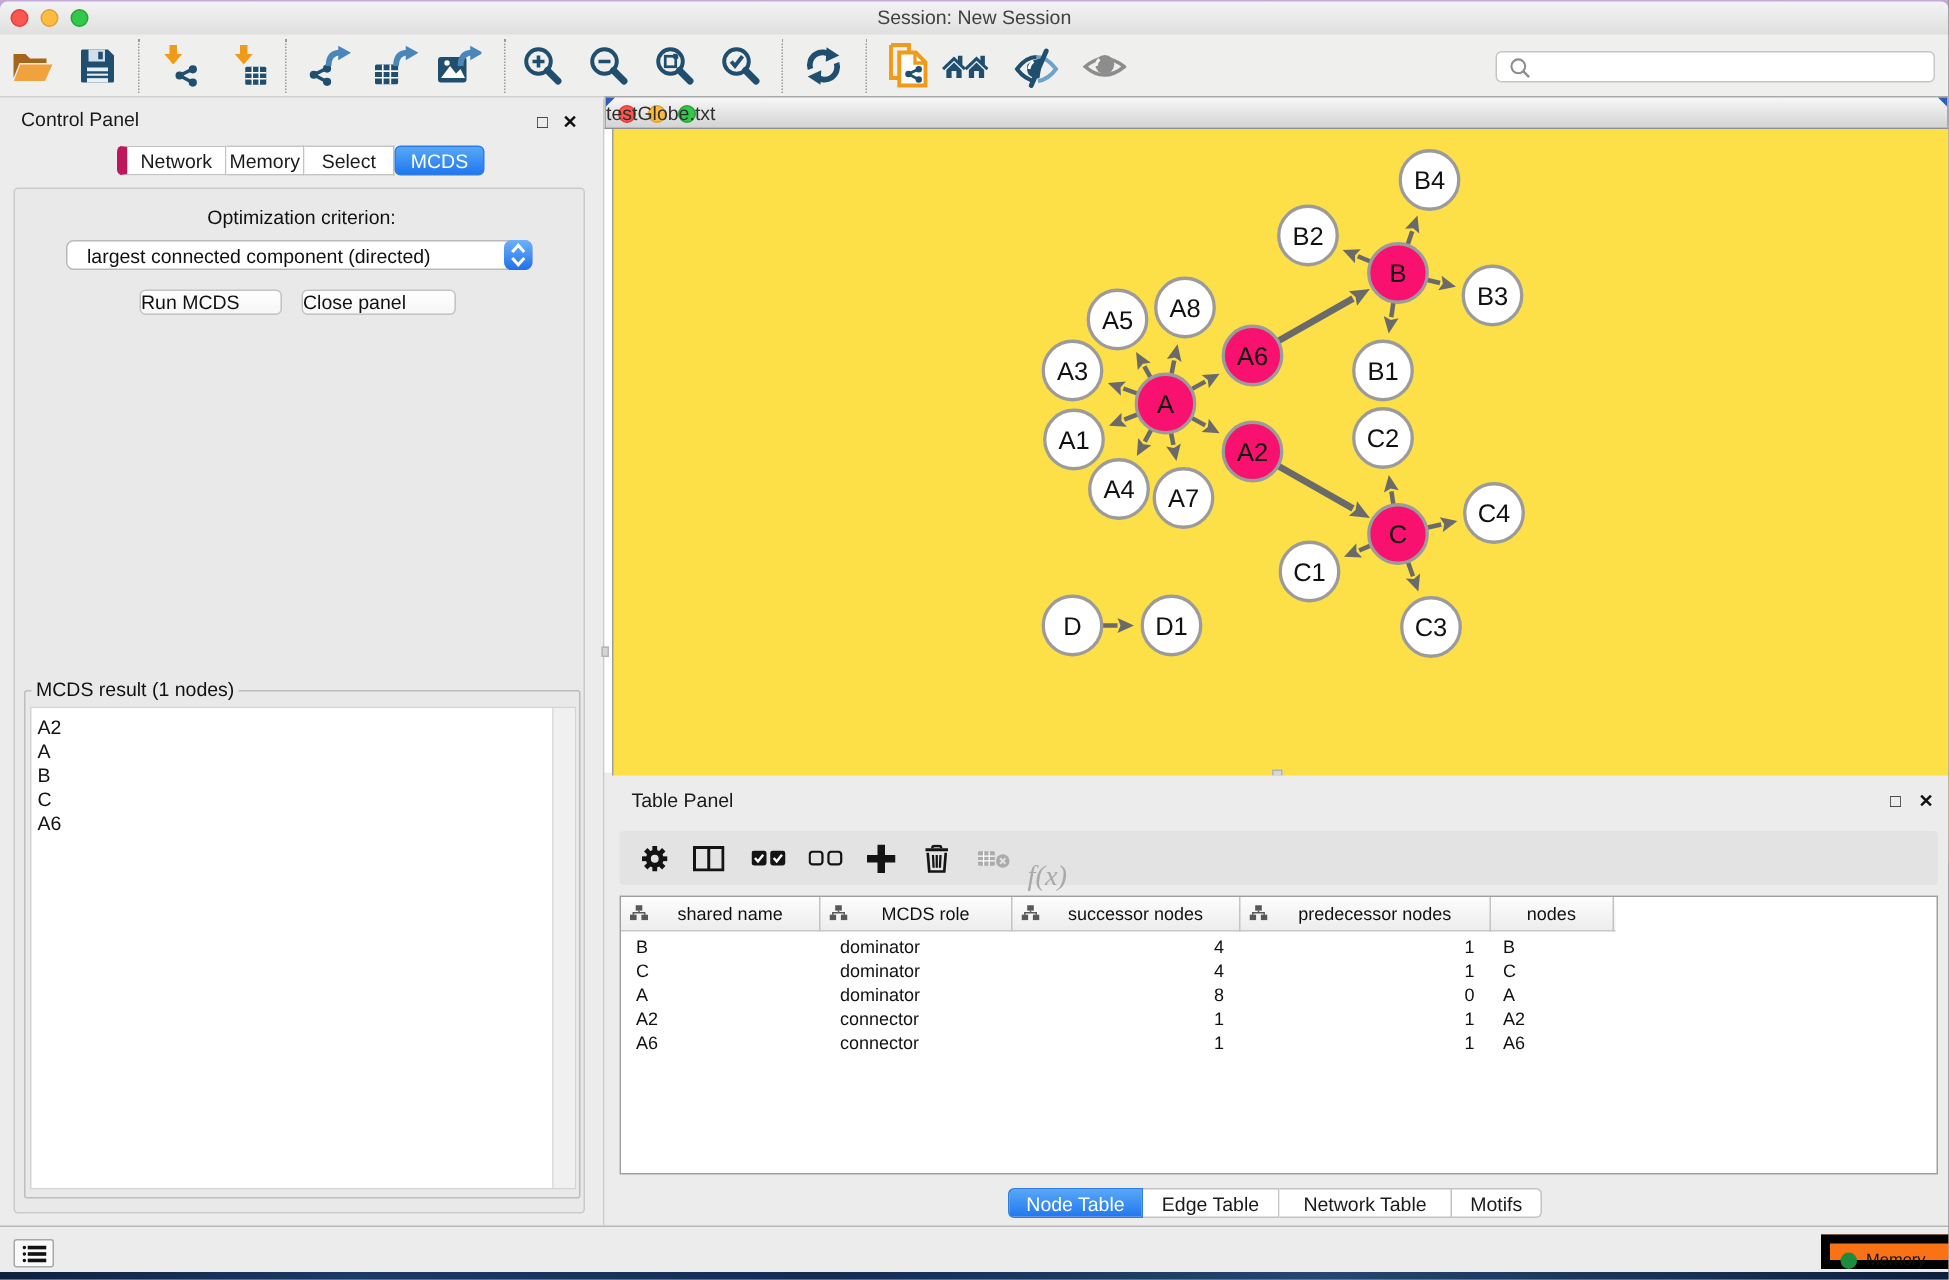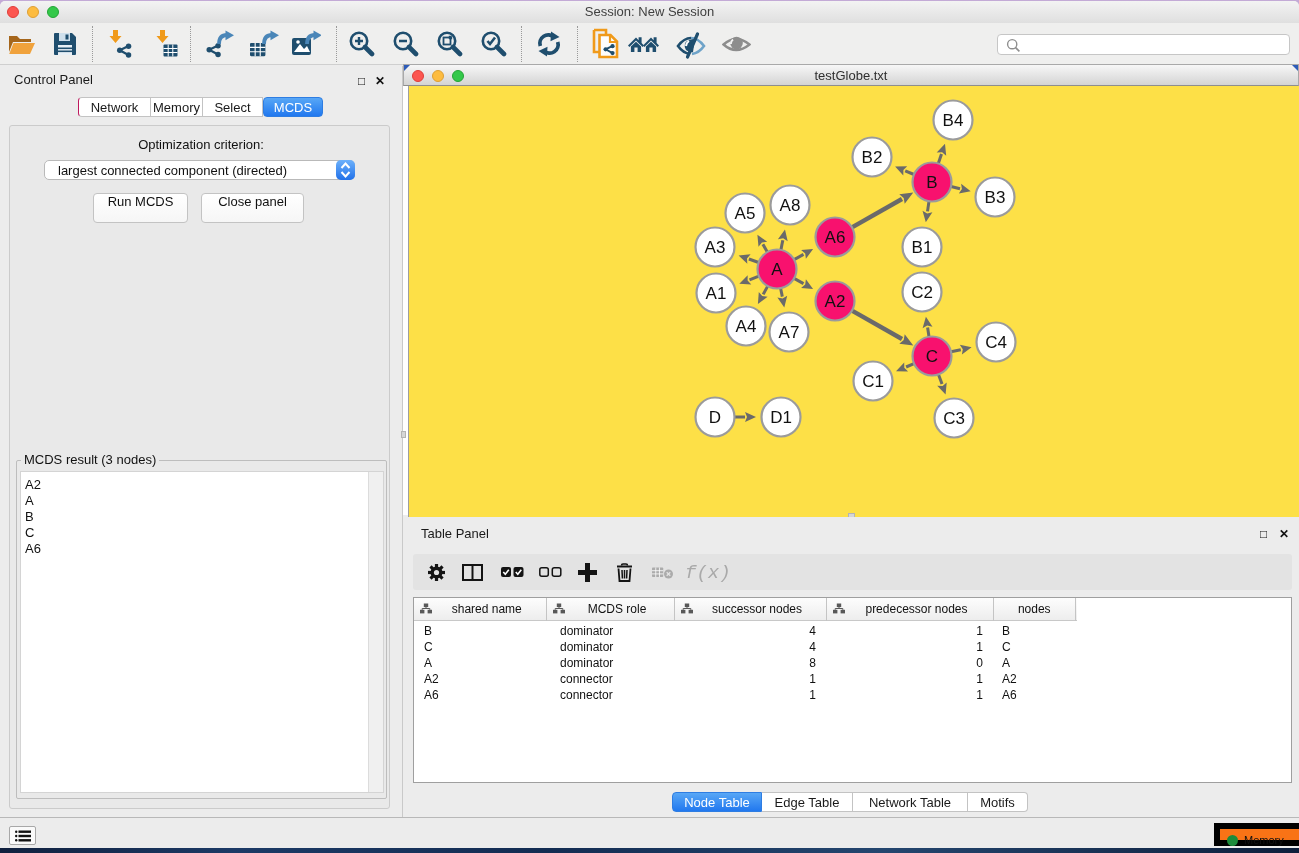--- a/index.html
+++ b/index.html
@@ -30,51 +30,51 @@
 #vdiv{position:absolute;left:402px;top:65px;width:1px;height:751px;background:#c9c9c9}
 
 #cp{position:absolute;left:0;top:65px;width:402px;height:751px;background:#ececec}
 #cp .title{position:absolute;left:14px;top:6px;font-size:13px;color:#1a1a1a}
 .wbtn{position:absolute;top:8px;font-size:12px;color:#111}
 #cpbox{position:absolute;left:9px;top:59px;width:381px;height:684px;background:#e9e9e9;
   border:1px solid #cbcbcb;border-radius:3px}
 .tabs{position:absolute;display:flex;height:20px}
 .tab{height:20px;line-height:19px;font-size:13px;text-align:center;color:#1a1a1a;
   background:#fff;border:1px solid #c3c3c3;border-left:none}
-.tab.first{border-left:1px solid #be185d;border-radius:4px 0 0 4px}
+.tab.first{border-left:7px solid #be185d;border-radius:4px 0 0 4px}
 .tab.last{border-radius:0 4px 4px 0}
 .tab.sel{background:linear-gradient(#58a7f6,#2178ef);color:#fff;border:1px solid #2e7de2;
   border-radius:4px}
 #cptabs{left:78px;top:31px}
 #optlab{position:absolute;left:0;top:71px;width:100%;text-align:center;font-size:13px;color:#111}
 #combo{position:absolute;left:44px;top:94px;width:311px;height:20px;background:#fff;
   border:1px solid #b9b9b9;border-radius:5px}
 #combo .txt{position:absolute;left:13px;top:1.5px;font-size:13px;color:#111}
 #combo .step{position:absolute;right:-1px;top:-1px;width:19px;height:20px;border-radius:5px;
   background:linear-gradient(#6db1fb,#2171e9)}
-.btn{position:absolute;height:30px;background:linear-gradient(#ffffff,#f6f6f6);border:1px solid #c3c3c3;border-radius:4px;
-  font-size:13px;color:#111;text-align:center;line-height:15px}
+.btn{position:absolute;height:17px;background:linear-gradient(#ffffff,#f6f6f6);border:1px solid #c3c3c3;border-radius:4px;
+  font-size:13px;color:#111;line-height:15px}
 
 #fs{position:absolute;left:16px;top:394px;width:371px;height:339px;
   border:1px solid #bdbdbd;border-radius:2px}
 #fs .leg{position:absolute;left:4px;top:-9px;background:#e9e9e9;padding:0 3px;
   font-size:13px;color:#111}
 #fslist{position:absolute;left:3px;top:10px;width:364px;height:322px;background:#fff;
   border:1px solid #d4d4d4}
 #fslist .sb{position:absolute;right:0;top:0;width:15px;height:100%;background:#f0f0f0;
   border-left:1px solid #dcdcdc}
 #fslist .it{position:absolute;left:4px;font-size:13px;color:#111}
 
 #netwin{position:absolute;left:403px;top:63px;width:896px;height:451px;background:#fff}
 #nwtitle{position:absolute;left:0;top:0;width:100%;height:22px;
   background:linear-gradient(#f7f7f7,#d4d4d4);border:1px solid #a9a9a9;border-bottom:1px solid #8e8e8e}
 #nwtitle .t1{left:8px;top:4.5px;background:#fc5650;border:0.5px solid #df3e39}
 #nwtitle .t2{left:28px;top:4.5px;background:#fdbc40;border:0.5px solid #de9f34}
 #nwtitle .t3{left:48px;top:4.5px;background:#34c84a;border:0.5px solid #24a436}
-#nwtitle .tt{position:absolute;top:3px;left:0;width:100%;text-align:center;font-size:13px;color:#2f2f2f}
+#nwtitle .tt{position:absolute;top:3px;left:0;width:100%;font-size:13px;color:#2f2f2f}
 #canvas{position:absolute;left:5px;top:22px;width:896px;height:489px;background:#fde047;
   border:1px solid #9f9f9f;border-top:none}
 .corner{position:absolute;width:0;height:0;border-style:solid}
 
 #tp{position:absolute;left:403px;top:516px;width:896px;height:300px;background:#ececec}
 #tp .title{position:absolute;left:18px;top:9px;font-size:13px;color:#1a1a1a}
 #tptools{position:absolute;left:10px;top:37px;width:879px;height:36px;background:#e3e3e3;
   border-radius:3px}
 #tbl{position:absolute;left:10px;top:80px;width:879px;height:186px;background:#fff;
   border:1px solid #9f9f9f}
@@ -271,21 +271,21 @@
 <div id="combo">
         <span class="txt">largest connected component (directed)</span>
 <div class="step"><svg width="19" height="20" viewBox="0 0 19 20">
 <path d="M5.5 8 L9.5 3.5 L13.5 8" fill="none" stroke="#fff" stroke-width="2"></path>
 <path d="M5.5 12 L9.5 16.5 L13.5 12" fill="none" stroke="#fff" stroke-width="2"></path>
           </svg></div>
       </div>
 <div class="btn" style="left:93px;top:127px;width:95px">Run MCDS</div>
 <div class="btn" style="left:201px;top:127px;width:103px">Close panel</div>
 <div id="fs">
-        <div class="leg">MCDS result (3 nodes)</div>
+        <div class="leg">MCDS result (1 nodes)</div>
 <div id="fslist">
           <div class="sb"></div>
           <div class="it" style="top:5px">A2</div>
           <div class="it" style="top:21px">A</div>
           <div class="it" style="top:37px">B</div>
           <div class="it" style="top:53px">C</div>
           <div class="it" style="top:69px">A6</div>
         </div>
       </div>
 </div>
@@ -451,21 +451,21 @@
 <g stroke="#fff" stroke-width="1">
 <line x1="0" y1="4" x2="14" y2="4"></line>
               <line x1="0" y1="8" x2="14" y2="8"></line>
 <line x1="4.7" y1="0" x2="4.7" y2="12"></line>
               <line x1="9.3" y1="0" x2="9.3" y2="12"></line>
             </g>
           </g>
           <circle cx="16.5" cy="7" r="4.5" fill="#ababab"></circle>
           <path d="M14.7 5.2 L18.3 8.8 M18.3 5.2 L14.7 8.8" stroke="#e3e3e3" stroke-width="1.3"></path>
         </svg>
-        <div style="position:absolute;left:272px;top:8px;font-family:Liberation Mono, monospace;font-style:italic;font-size:19px;color:#a9a9a9">f(x)</div>
+        <div style="position:absolute;left:272px;top:20px;font-family:Liberation Serif, serif;font-style:italic;font-size:19px;color:#a9a9a9">f(x)</div>
       </div>
 <div id="tbl">
         <div id="tblhead">
           <div class="hcell" style="left:0px;width:132.5px;padding-left:14px"><svg class="hico" width="12" height="11" viewBox="0 0 12 11">
 <g fill="#585858">
                 <rect x="3.8" y="0.5" width="4.4" height="3.6"></rect>
 <rect x="0" y="6.8" width="4.4" height="3.6"></rect>
                 <rect x="7.6" y="6.8" width="4.4" height="3.6"></rect>
               </g>
 <g stroke="#585858" stroke-width="1">

